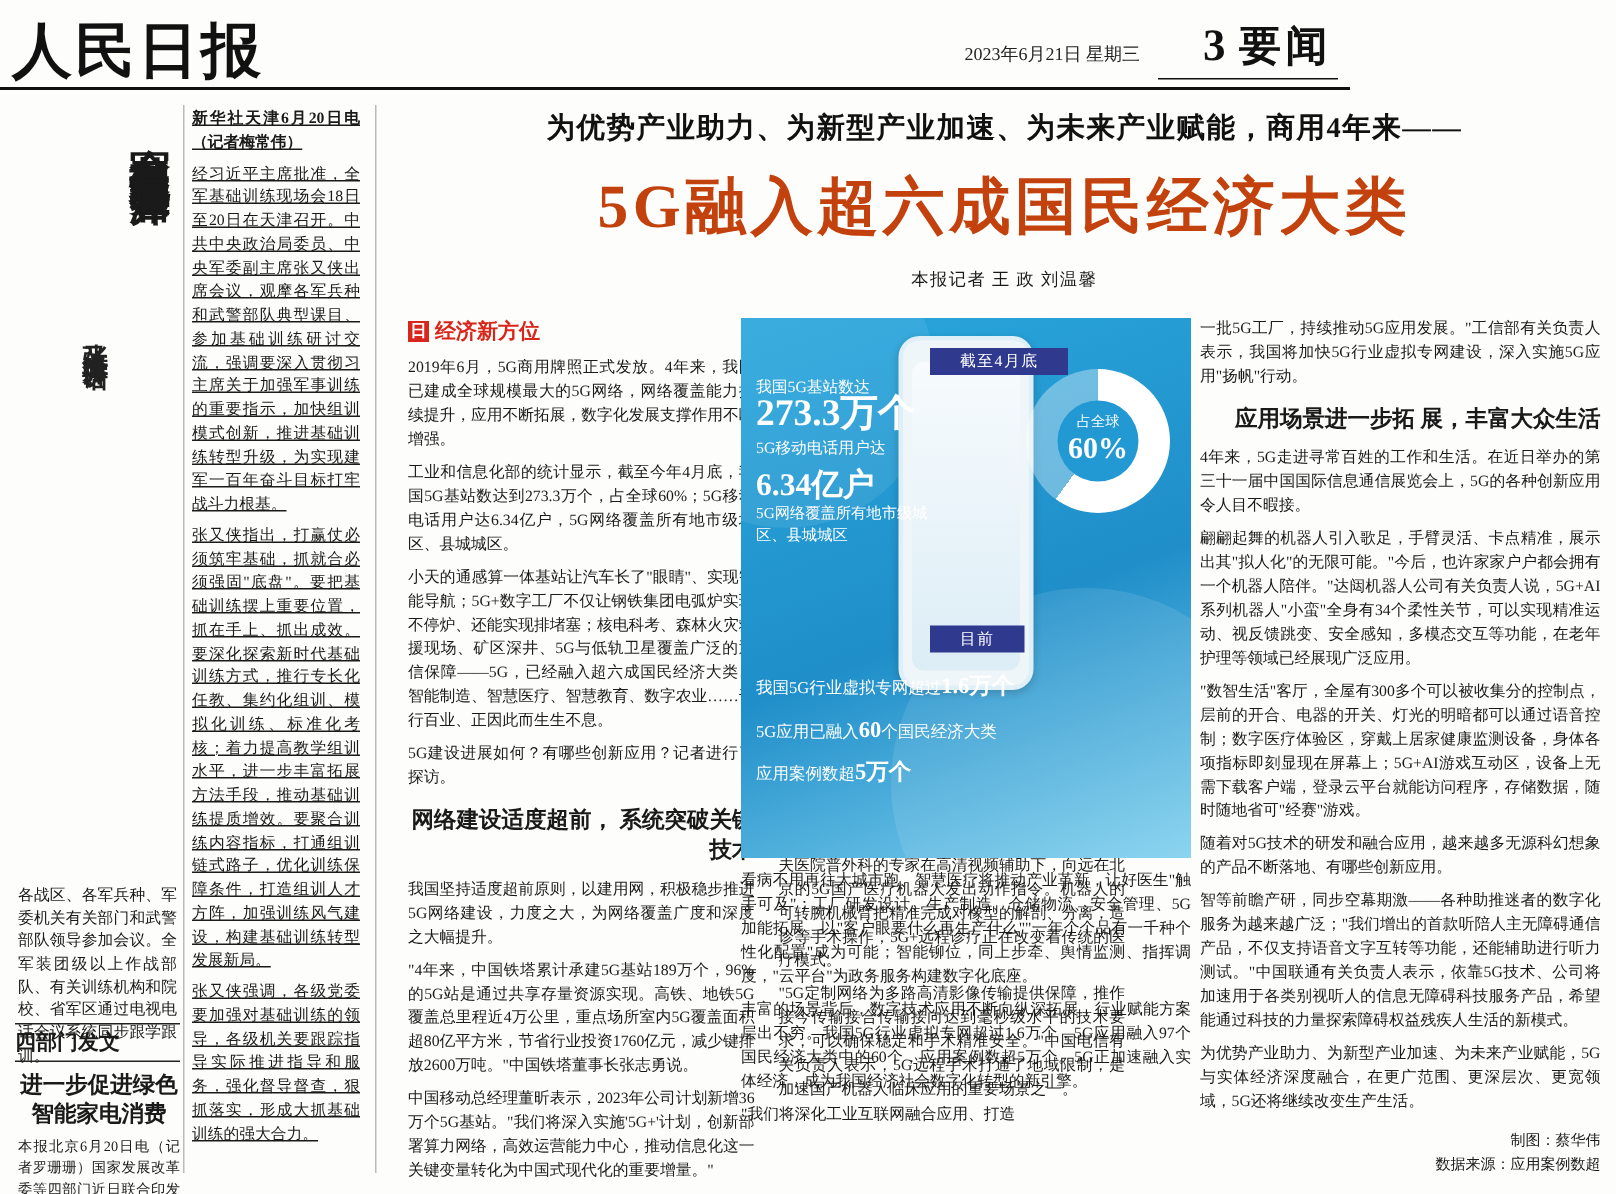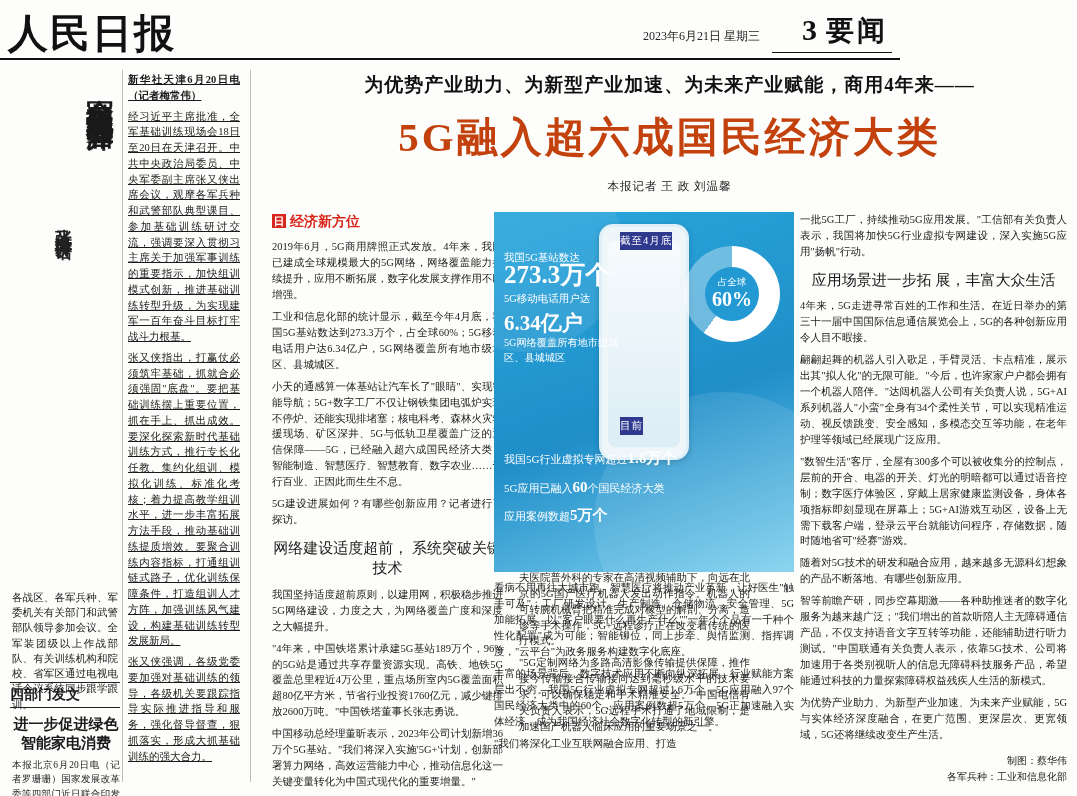--- a/index.html
+++ b/index.html
@@ -103,21 +103,21 @@
   .sec-tag {
     display:inline-block; font-size:14px; font-weight:bold;
     color:#d9261c; margin-bottom:8px;
   }
   .sec-tag .mark {
     display:inline-block; width:14px; height:14px; line-height:14px;
     text-align:center; background:#d9261c; color:#fff; font-size:11px;
     margin-right:4px; vertical-align:1px;
   }
   .subhead {
-    font-size:15px; font-weight:normal; text-align:center;
+    font-size:15px; font-weight:bold; text-align:right;
     line-height:1.35; margin:10px 0 8px;
   }
   .credit { margin-top:10px; text-align:right; font-size:10px; line-height:1.6; }
 
   
   .info {
     position:absolute; left:494px; top:212px; width:300px; height:360px;
     background:linear-gradient(160deg,#2aa7dd 0%, #1f8ec9 55%, #7fd0ee 100%);
     overflow:hidden; color:#fff;
   }
@@ -139,21 +139,21 @@
     position:absolute; left:50%; transform:translateX(-50%); top:5px;
     width:26px; height:4px; border-radius:2px; background:#cfe3ee;
   }
   .phone .scr {
     position:absolute; left:6px; top:14px; right:6px; bottom:10px;
     border-radius:8px;
     background:linear-gradient(180deg,#f7fbfd,#dcedf6);
   }
   .tagbox {
     position:absolute; background:#2f3a8f; color:#fff;
-    font-size:10.5px; padding:2px 0; letter-spacing:1px;
+    font-size:10.5px; padding:2px 20px; letter-spacing:1px;
   }
   .tag-a { left:126px; top:20px; }
   .tag-b { left:126px; top:205px; }
   .n273 { position:absolute; left:10px; top:46px; font-size:25px; font-weight:bold; }
   .l273 { position:absolute; left:10px; top:39px; font-size:10.5px; }
   .n634 { position:absolute; left:10px; top:97px; font-size:21px; font-weight:bold; }
   .l634 { position:absolute; left:10px; top:80px; font-size:10.5px; }
   .lcover { position:absolute; left:10px; top:124px; font-size:10.2px; line-height:1.45; width:120px; }
   .donut {
     position:absolute; right:14px; top:34px; width:96px; height:96px; border-radius:50%;
@@ -289,21 +289,21 @@
     <div class="subhead">应用场景进一步拓
 展，丰富大众生活</div>
     <p style="margin:0 0 6px 0; font-size:10.5px; line-height:1.52; text-align:justify;">4年来，5G走进寻常百姓的工作和生活。在近日举办的第三十一届中国国际信息通信展览会上，5G的各种创新应用令人目不暇接。</p>
     <p style="margin:0 0 6px 0; font-size:10.5px; line-height:1.52; text-align:justify;">翩翩起舞的机器人引入歌足，手臂灵活、卡点精准，展示出其"拟人化"的无限可能。"今后，也许家家户户都会拥有一个机器人陪伴。"达闼机器人公司有关负责人说，5G+AI系列机器人"小蛮"全身有34个柔性关节，可以实现精准运动、视反馈跳变、安全感知，多模态交互等功能，在老年护理等领域已经展现广泛应用。</p>
     <p style="margin:0 0 6px 0; font-size:10.5px; line-height:1.52; text-align:justify;">"数智生活"客厅，全屋有300多个可以被收集分的控制点，层前的开合、电器的开关、灯光的明暗都可以通过语音控制；数字医疗体验区，穿戴上居家健康监测设备，身体各项指标即刻显现在屏幕上；5G+AI游戏互动区，设备上无需下载客户端，登录云平台就能访问程序，存储数据，随时随地省可"经赛"游戏。</p>
     <p style="margin:0 0 6px 0; font-size:10.5px; line-height:1.52; text-align:justify;">随着对5G技术的研发和融合应用，越来越多无源科幻想象的产品不断落地、有哪些创新应用。</p>
     <p style="margin:0 0 6px 0; font-size:10.5px; line-height:1.52; text-align:justify;">智等前瞻产研，同步空幕期激——各种助推迷者的数字化服务为越来越广泛；"我们增出的首款听陪人主无障碍通信产品，不仅支持语音文字互转等功能，还能辅助进行听力测试。"中国联通有关负责人表示，依靠5G技术、公司将加速用于各类别视听人的信息无障碍科技服务产品，希望能通过科技的力量探索障碍权益残疾人生活的新模式。</p>
     <p style="margin:0 0 6px 0; font-size:10.5px; line-height:1.52; text-align:justify;">为优势产业助力、为新型产业加速、为未来产业赋能，5G与实体经济深度融合，在更广范围、更深层次、更宽领域，5G还将继续改变生产生活。</p>
     <div class="credit">
       <div>制图：蔡华伟</div>
-      <div>各军兵种：工业和信息化部</div>
+      <div>数据来源：应用案例数超</div>
     </div>
   </div>
 
   <div class="bc3-text">
     <p>看病不用再往大城市跑、智慧医疗将推动产业革新，让好医生"触手可及"；工厂研发设计、生产制造、仓储物流、安全管理、5G加能拓展、以"客户眼要什么再生产什么""一年个个品有一千种个性化配置"成为可能；智能铆位，同上步牵、舆情监测、指挥调度，"云平台"为政务服务构建数字化底座。</p>
     <p>丰富的场景背后，数字技术应用不断向纵深拓展，行业赋能方案层出不穷。我国5G行业虚拟专网超过1.6万个，5G应用融入97个国民经济大类中的60个，应用案例数超5万个。5G正加速融入实体经济，成为我国经济社会数字化转型的新引擎。</p>
     <p>"我们将深化工业互联网融合应用、打造</p>
   </div>
 
 </div>

